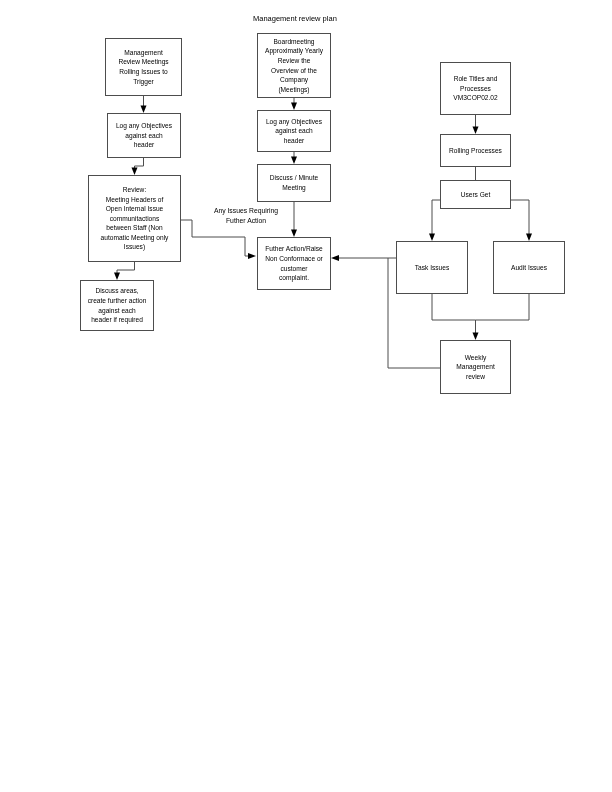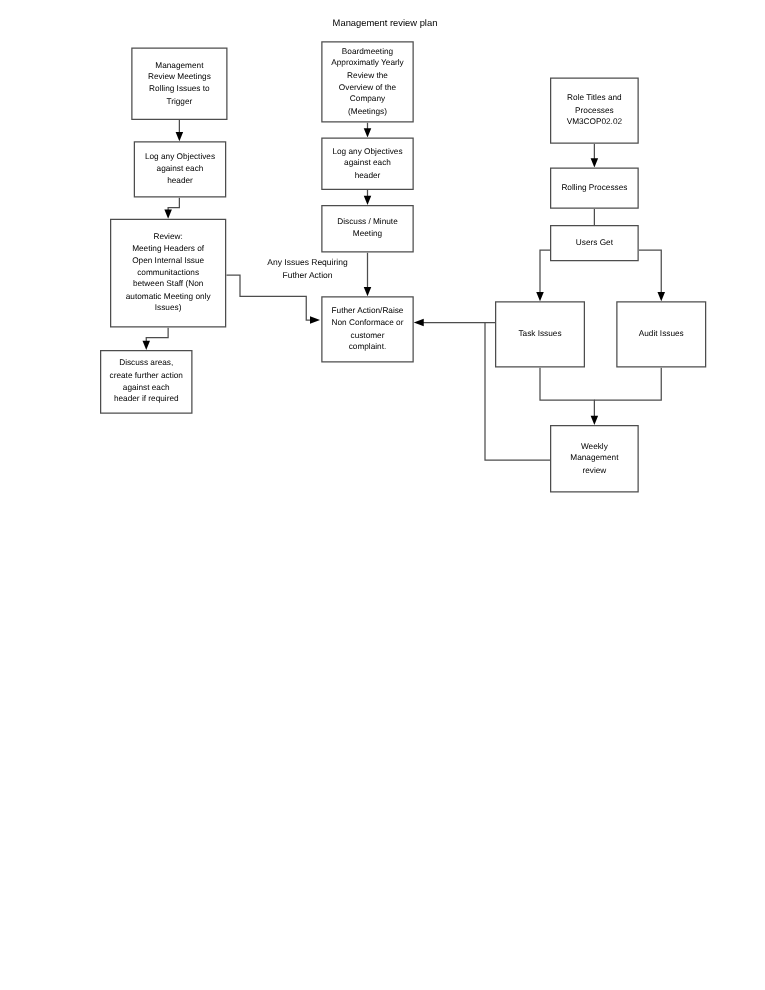--- a/index.html
+++ b/index.html
@@ -21,21 +21,20 @@
     left: 0; top: 0;
     width: 612px;
     height: 792px;
   }
   .diagram-title {
     position: absolute;
     font-size: 7.5px;
     line-height: 9px;
     color: #000;
     white-space: nowrap;
-    text-align: center;
   }
   .node {
     position: absolute;
     box-sizing: border-box;
     border: 1px solid #4d4d4d;
     background: #ffffff;
     display: flex;
     align-items: center;
     justify-content: center;
     text-align: center;

